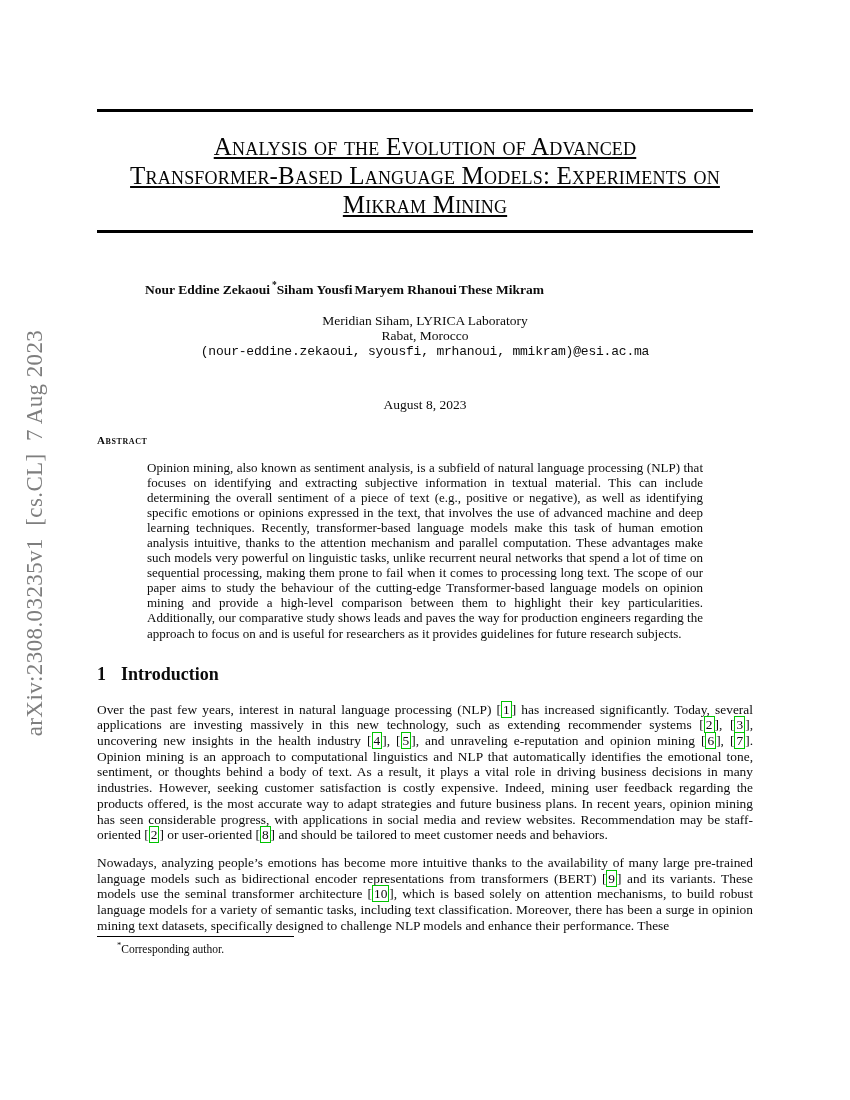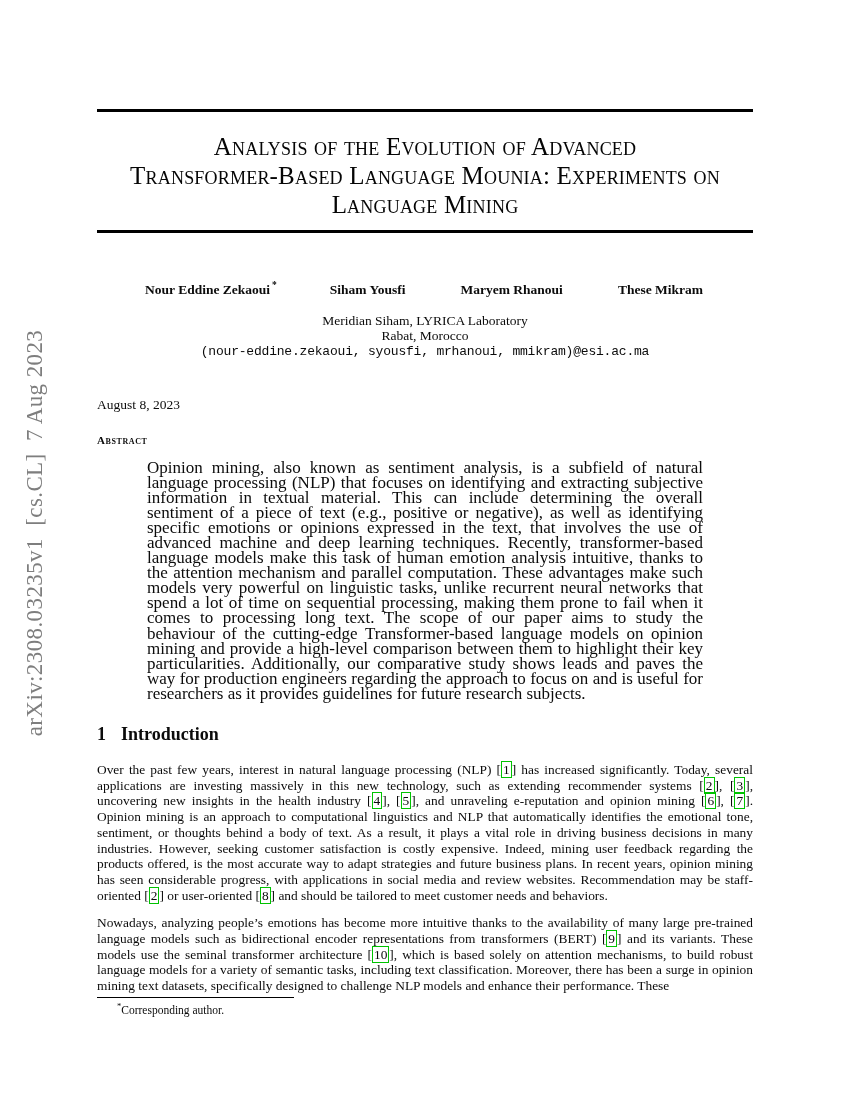--- a/index.html
+++ b/index.html
@@ -35,51 +35,50 @@
     text-align: center;
     font-size: 25px;
     line-height: 29px;
     font-variant: small-caps;
     letter-spacing: 0.2px;
     color: #050505;
   }
   .title-line { white-space: nowrap; }
   .authors {
     display: flex;
-    justify-content: space-between;
     margin: 47px 48px 0 48px;
     font-weight: bold;
     font-size: 13.5px;
   }
   .author-note { font-size: 9.5px; vertical-align: super; margin-left: 2px; }
   .affiliation {
     margin-top: 15px;
     text-align: center;
     font-size: 13.5px;
     line-height: 15.5px;
   }
   .email {
     text-align: center;
     font-family: "Liberation Mono", monospace;
     font-size: 13px;
     letter-spacing: -0.2px;
   }
-  .date { margin-top: 38px; text-align: left; font-size: 13.5px; }
+  .date { margin-top: 38px; text-align: center; font-size: 13.5px; }
   .abstract-heading {
     margin: 21px 0 0 0;
     text-align: left;
     font-size: 11px;
     font-weight: bold;
     font-variant: small-caps;
     letter-spacing: 0.6px;
   }
   .abstract-body {
     margin: 14px 50px 0 50px;
     text-align: justify;
-    font-size: 17px;
+    font-size: 13px;
     line-height: 15.1px;
   }
   .section-heading { margin: 24px 0 0 0; font-size: 18px; font-weight: bold; line-height: 18px; }
   .sec-num { margin-right: 15px; }
   .body-par {
     margin: 19px 0 0 0;
     text-align: justify;
     font-size: 13.4px;
     line-height: 15.7px;
   }
@@ -95,24 +94,24 @@
 </style>
 </head>
 <body>
 
 <div class="watermark">arXiv:2308.03235v1  [cs.CL]  7 Aug 2023</div>
 
 <main class="content">
 
   <div class="rule-thick rule-top"></div>
 
-  <h1 class="title-block" style="font-weight:normal; margin-bottom:0;">
+  <h1 class="title-block" style="font-weight:normal; margin-bottom:0;text-decoration:underline;">
     <div class="title-line">Analysis of the Evolution of Advanced</div>
-    <div class="title-line">Transformer-Based Language Mounia: Experiments on</div>
-    <div class="title-line">Language Mining</div>
+    <div class="title-line">Transformer-Based Language Models: Experiments on</div>
+    <div class="title-line">Mikram Mining</div>
   </h1>
 
   <div class="rule-thick rule-bottom"></div>
 
   <div class="authors">
     <span class="author"><span>Nour Eddine Zekaoui</span><sup class="author-note">*</sup></span>
     <span class="author"><span>Siham Yousfi</span><sup class="author-note"></sup></span>
     <span class="author"><span>Maryem Rhanoui</span><sup class="author-note"></sup></span>
     <span class="author"><span>These Mikram</span><sup class="author-note"></sup></span>
   </div>

